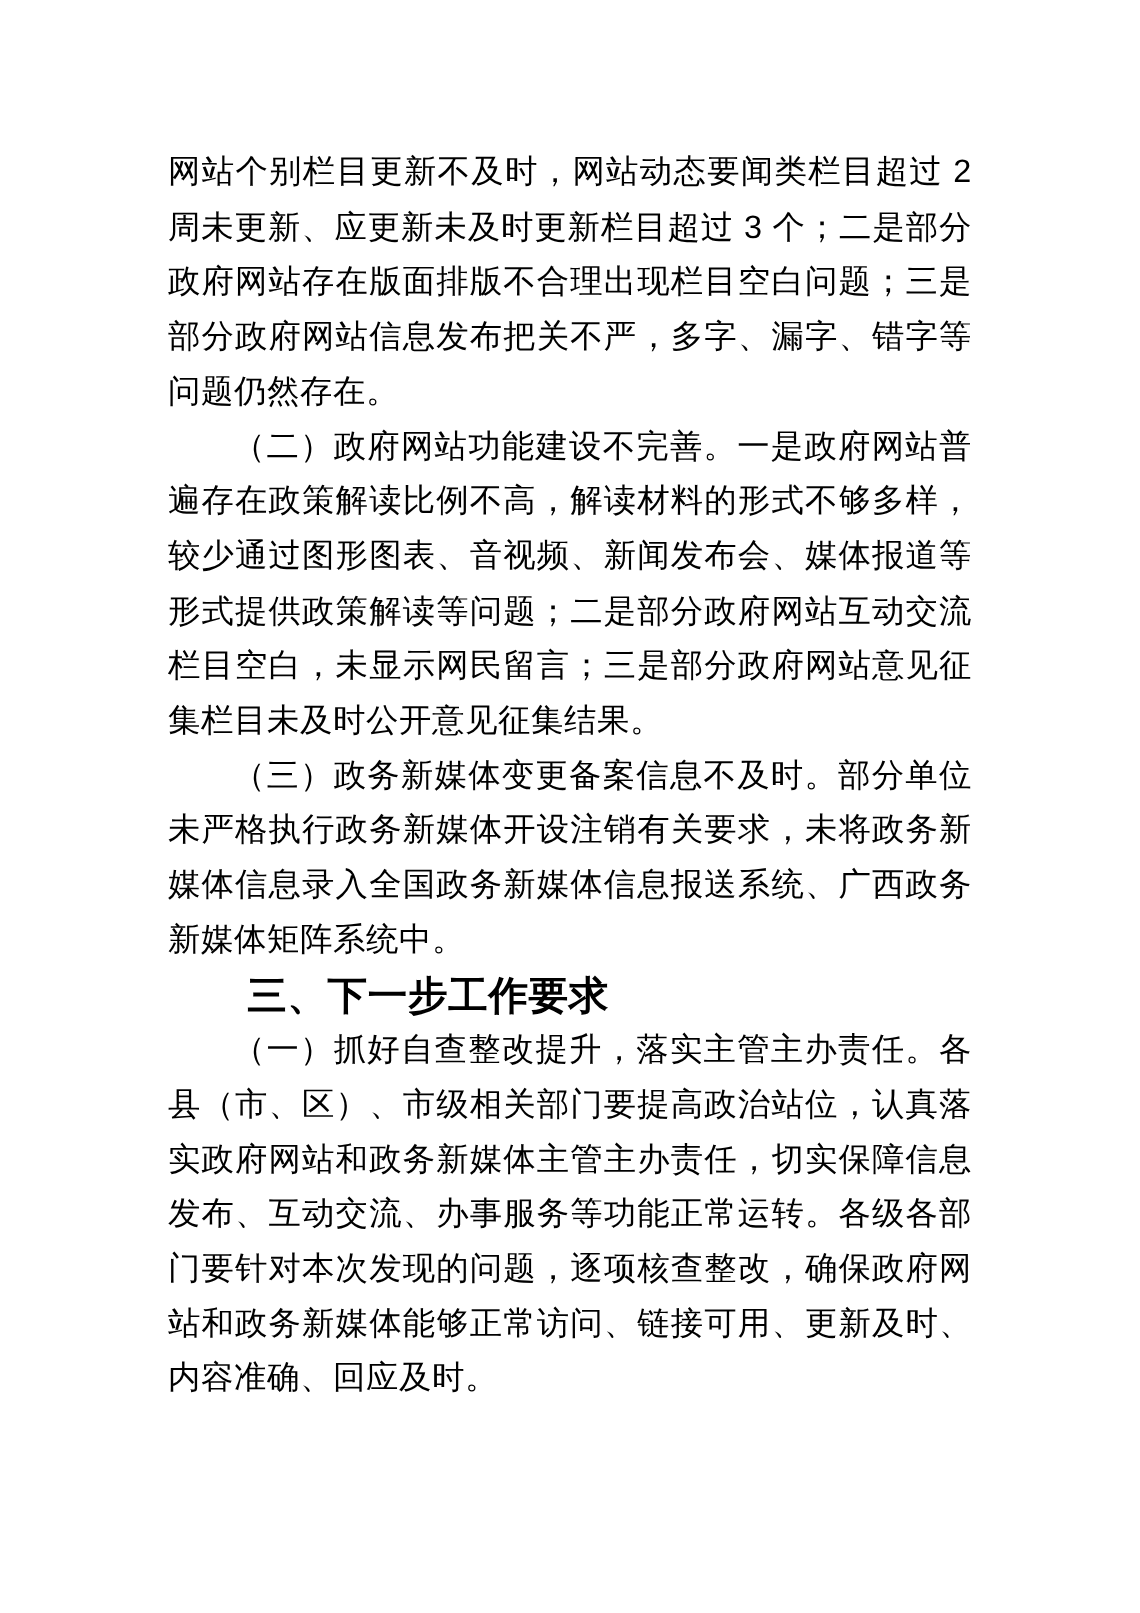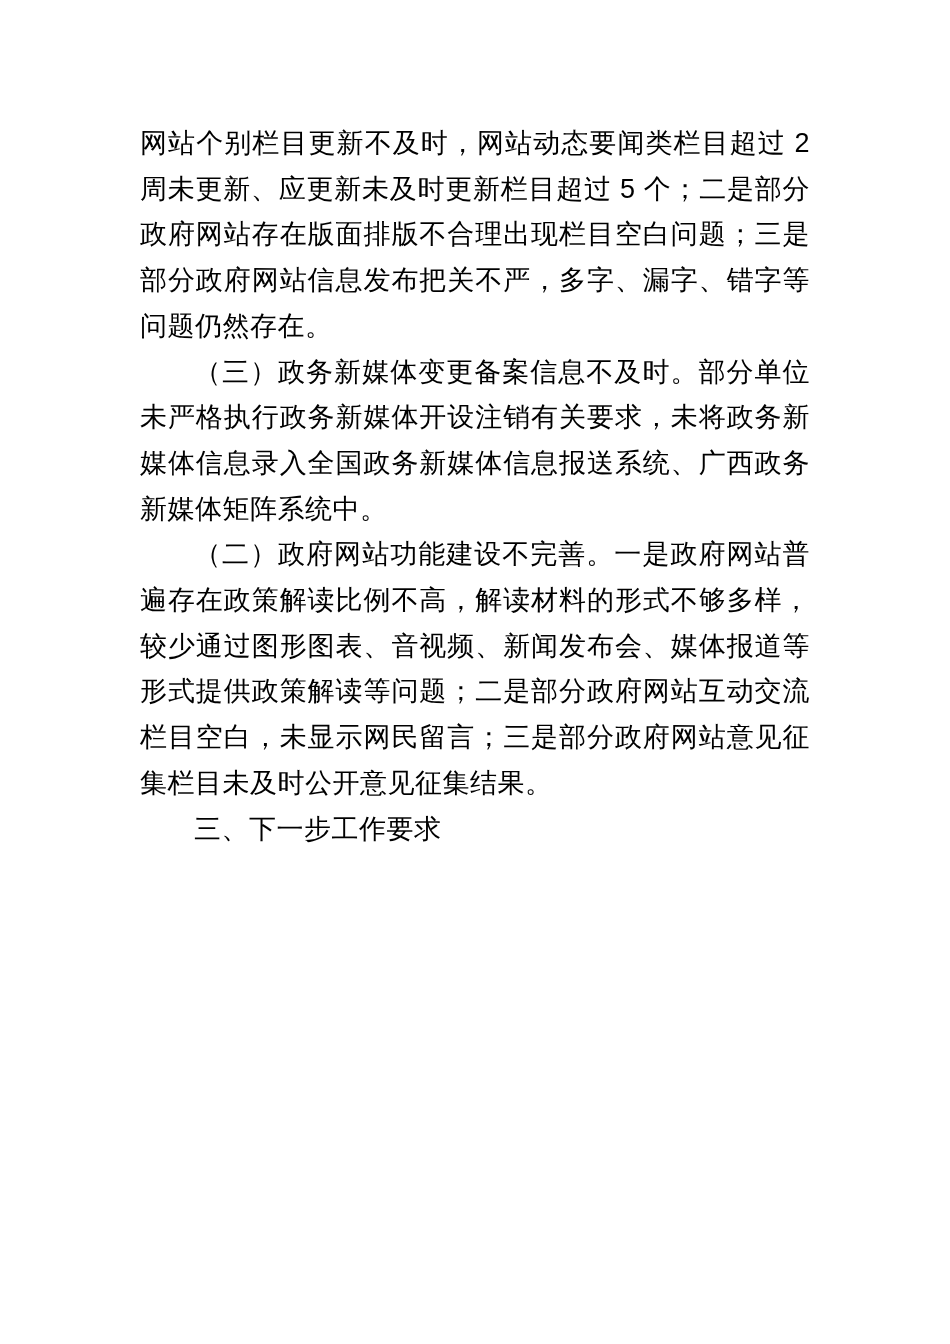--- a/index.html
+++ b/index.html
@@ -32,28 +32,29 @@
     padding: 0;
   }
   .para-indent {
     text-indent: 2em;
   }
   .para-plain {
     text-indent: 0;
   }
   .section-heading {
     text-indent: 2em;
-    font-weight: normal;
-    font-size: 27px;
+    font-weight: bold;
+    font-size: 33px;
     margin: 0;
   }
 </style>
 </head>
 <body>
 
 <div class="page">
   <div class="text-block">
-    <p class="para-plain">网站个别栏目更新不及时，网站动态要闻类栏目超过 2 周未更新、应更新未及时更新栏目超过 5 个；二是部分政府网站存在版面排版不合理出现栏目空白问题；三是部分政府网站信息发布把关不严，多字、漏字、错字等问题仍然存在。</p>
+    <p class="para-plain">网站个别栏目更新不及时，网站动态要闻类栏目超过 2 周未更新、应更新未及时更新栏目超过 3 个；二是部分政府网站存在版面排版不合理出现栏目空白问题；三是部分政府网站信息发布把关不严，多字、漏字、错字等问题仍然存在。</p>
+    <p class="para-indent">（二）政府网站功能建设不完善。一是政府网站普遍存在政策解读比例不高，解读材料的形式不够多样，较少通过图形图表、音视频、新闻发布会、媒体报道等形式提供政策解读等问题；二是部分政府网站互动交流栏目空白，未显示网民留言；三是部分政府网站意见征集栏目未及时公开意见征集结果。</p>
     <p class="para-indent">（三）政务新媒体变更备案信息不及时。部分单位未严格执行政务新媒体开设注销有关要求，未将政务新媒体信息录入全国政务新媒体信息报送系统、广西政务新媒体矩阵系统中。</p>
-    <p class="para-indent">（二）政府网站功能建设不完善。一是政府网站普遍存在政策解读比例不高，解读材料的形式不够多样，较少通过图形图表、音视频、新闻发布会、媒体报道等形式提供政策解读等问题；二是部分政府网站互动交流栏目空白，未显示网民留言；三是部分政府网站意见征集栏目未及时公开意见征集结果。</p>
     <p class="section-heading">三、下一步工作要求</p>
+    <p class="para-indent">（一）抓好自查整改提升，落实主管主办责任。各县（市、区）、市级相关部门要提高政治站位，认真落实政府网站和政务新媒体主管主办责任，切实保障信息发布、互动交流、办事服务等功能正常运转。各级各部门要针对本次发现的问题，逐项核查整改，确保政府网站和政务新媒体能够正常访问、链接可用、更新及时、内容准确、回应及时。</p>
   </div>
 </div>
 
 </body></html>

